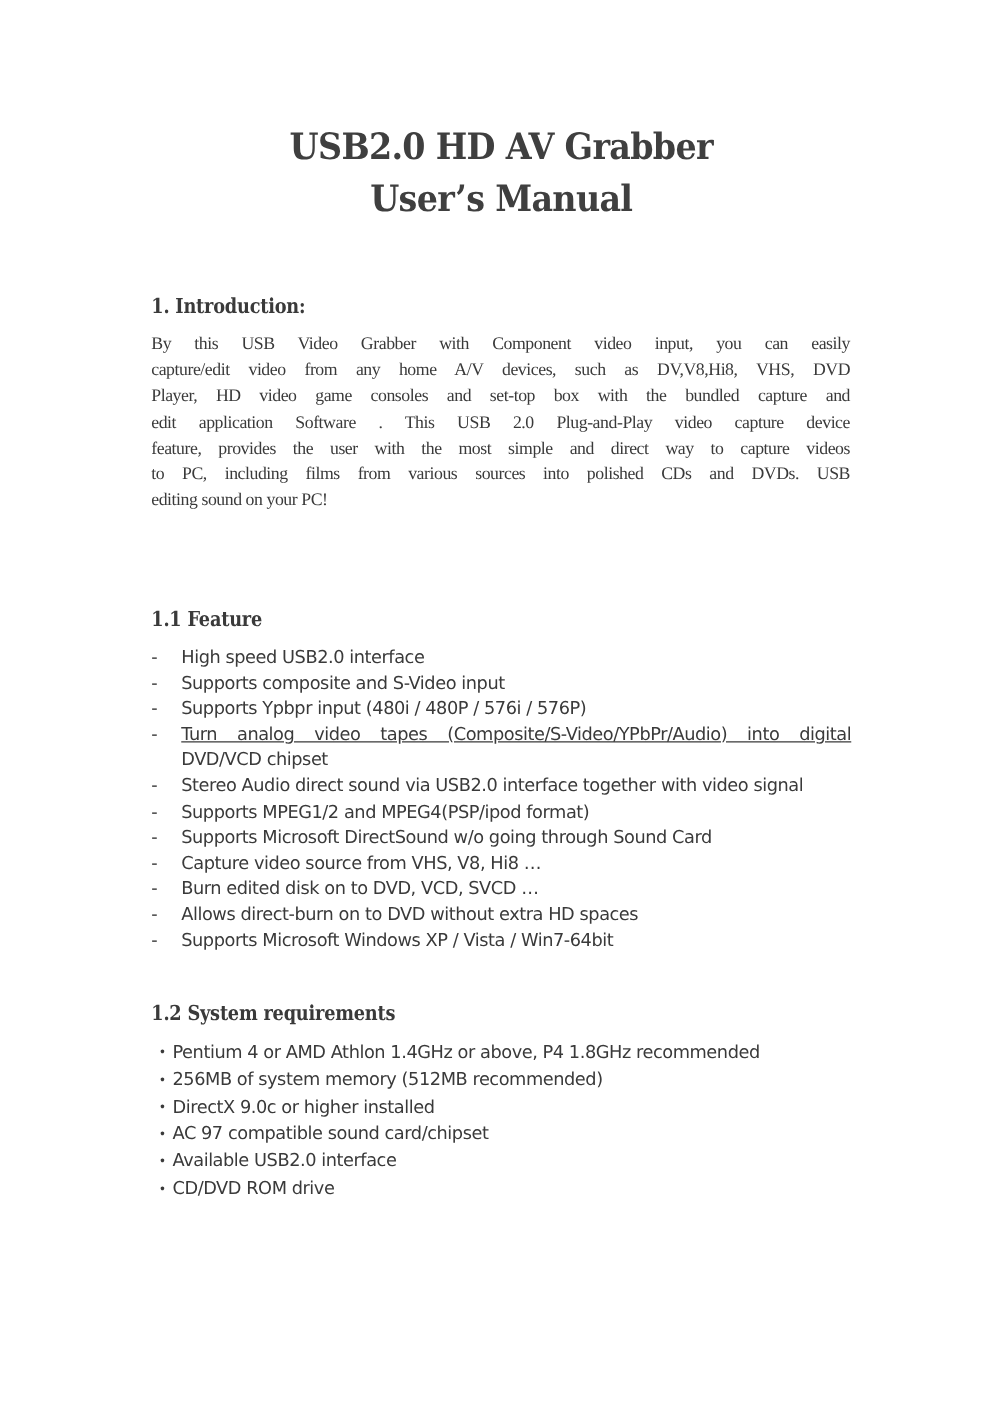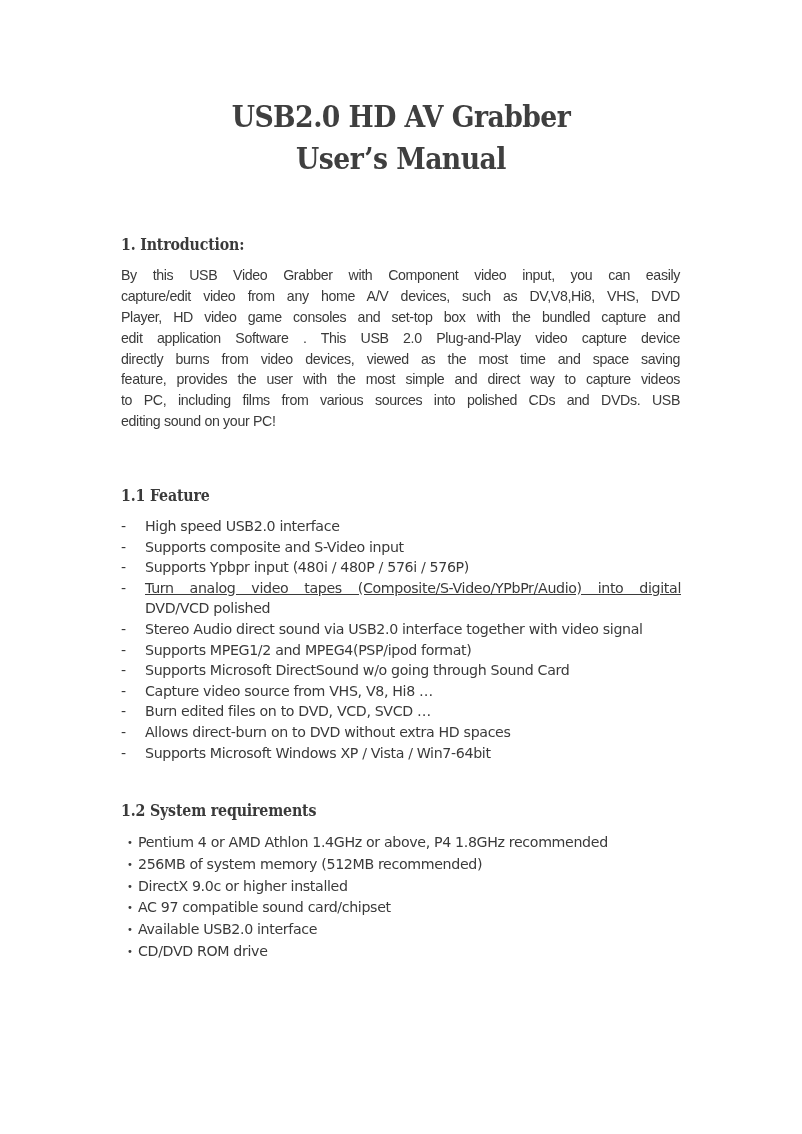--- a/index.html
+++ b/index.html
@@ -12,21 +12,21 @@
   }
   .t1 { top: 100px; }
   .t2 { top: 142px; }
   .heading {
     position: absolute; left: 121px;
     font-family: "DejaVu Serif", serif; font-weight: bold; font-size: 16.5px;
     color: #3a3a3a; transform: scaleX(0.86); transform-origin: left; letter-spacing: -0.2px;
   }
   .para {
     position: absolute; left: 121px; width: 559px;
-    font-family: Liberation Sans, sans-serif; font-size: 14.2px; line-height: 20.9px;
+    font-family: Liberation Serif, serif; font-size: 14.2px; line-height: 20.9px;
     color: #3a3a3a; text-align: justify; letter-spacing: -0.35px;
   }
   .para .ln { display: block; text-align: justify; text-align-last: justify; height: 20.9px; white-space: nowrap; }
   .para .ln.last { text-align-last: left; }
   .feat {
     position: absolute; left: 121px; width: 560px;
     font-family: "DejaVu Sans", sans-serif; font-size: 14.2px; color: #3a3a3a; letter-spacing: -0.35px;
   }
   .feat .item { position: relative; padding-left: 24px; line-height: 20.6px; }
   .feat .dash { position: absolute; left: 0; top: 0; }
@@ -47,21 +47,20 @@
   <div class="title t1">USB2.0 HD AV Grabber</div>
   <div class="title t2">User’s Manual</div>
 
   <div class="heading" style="top:235px;">1. Introduction:</div>
 
   <div class="para" style="top:265px;">
     <span class="ln">By this USB Video Grabber with Component video input, you can easily</span>
     <span class="ln">capture/edit video from any home A/V devices, such as DV,V8,Hi8, VHS, DVD</span>
     <span class="ln">Player, HD video game consoles and set-top box with the bundled capture and</span>
     <span class="ln">edit application Software . This USB 2.0 Plug-and-Play video capture device</span>
-    <span class="ln">directly burns from video devices, viewed as the most time and space saving</span>
     <span class="ln">feature, provides the user with the most simple and direct way to capture videos</span>
     <span class="ln">to PC, including films from various sources into polished CDs and DVDs. USB</span>
     <span class="ln last">editing sound on your PC!</span>
   </div>
 
   <div class="heading" style="top:486px;">1.1 Feature</div>
 
   <div class="feat" style="top:516px;">
     <div class="item">
         <span class="dash">-</span>
@@ -71,41 +70,41 @@
         <span class="dash">-</span>
         <span class="txt">Supports composite and S-Video input</span>
       </div>
     <div class="item">
         <span class="dash">-</span>
         <span class="txt">Supports Ypbpr input (480i / 480P / 576i / 576P)</span>
       </div>
     <div class="item">
         <span class="dash">-</span>
         <span class="txt just">Turn analog video tapes (Composite/S-Video/YPbPr/Audio) into digital</span>
-        <span class="txt">DVD/VCD polished</span>
+        <span class="txt">DVD/VCD chipset</span>
       </div>
     <div class="item">
         <span class="dash">-</span>
         <span class="txt">Stereo Audio direct sound via USB2.0 interface together with video signal</span>
       </div>
     <div class="item">
         <span class="dash">-</span>
         <span class="txt">Supports MPEG1/2 and MPEG4(PSP/ipod format)</span>
       </div>
     <div class="item">
         <span class="dash">-</span>
         <span class="txt">Supports Microsoft DirectSound w/o going through Sound Card</span>
       </div>
     <div class="item">
         <span class="dash">-</span>
         <span class="txt">Capture video source from VHS, V8, Hi8 …</span>
       </div>
     <div class="item">
         <span class="dash">-</span>
-        <span class="txt">Burn edited files on to DVD, VCD, SVCD …</span>
+        <span class="txt">Burn edited disk on to DVD, VCD, SVCD …</span>
       </div>
     <div class="item">
         <span class="dash">-</span>
         <span class="txt">Allows direct-burn on to DVD without extra HD spaces</span>
       </div>
     <div class="item">
         <span class="dash">-</span>
         <span class="txt">Supports Microsoft Windows XP / Vista / Win7-64bit</span>
       </div>
   </div>

